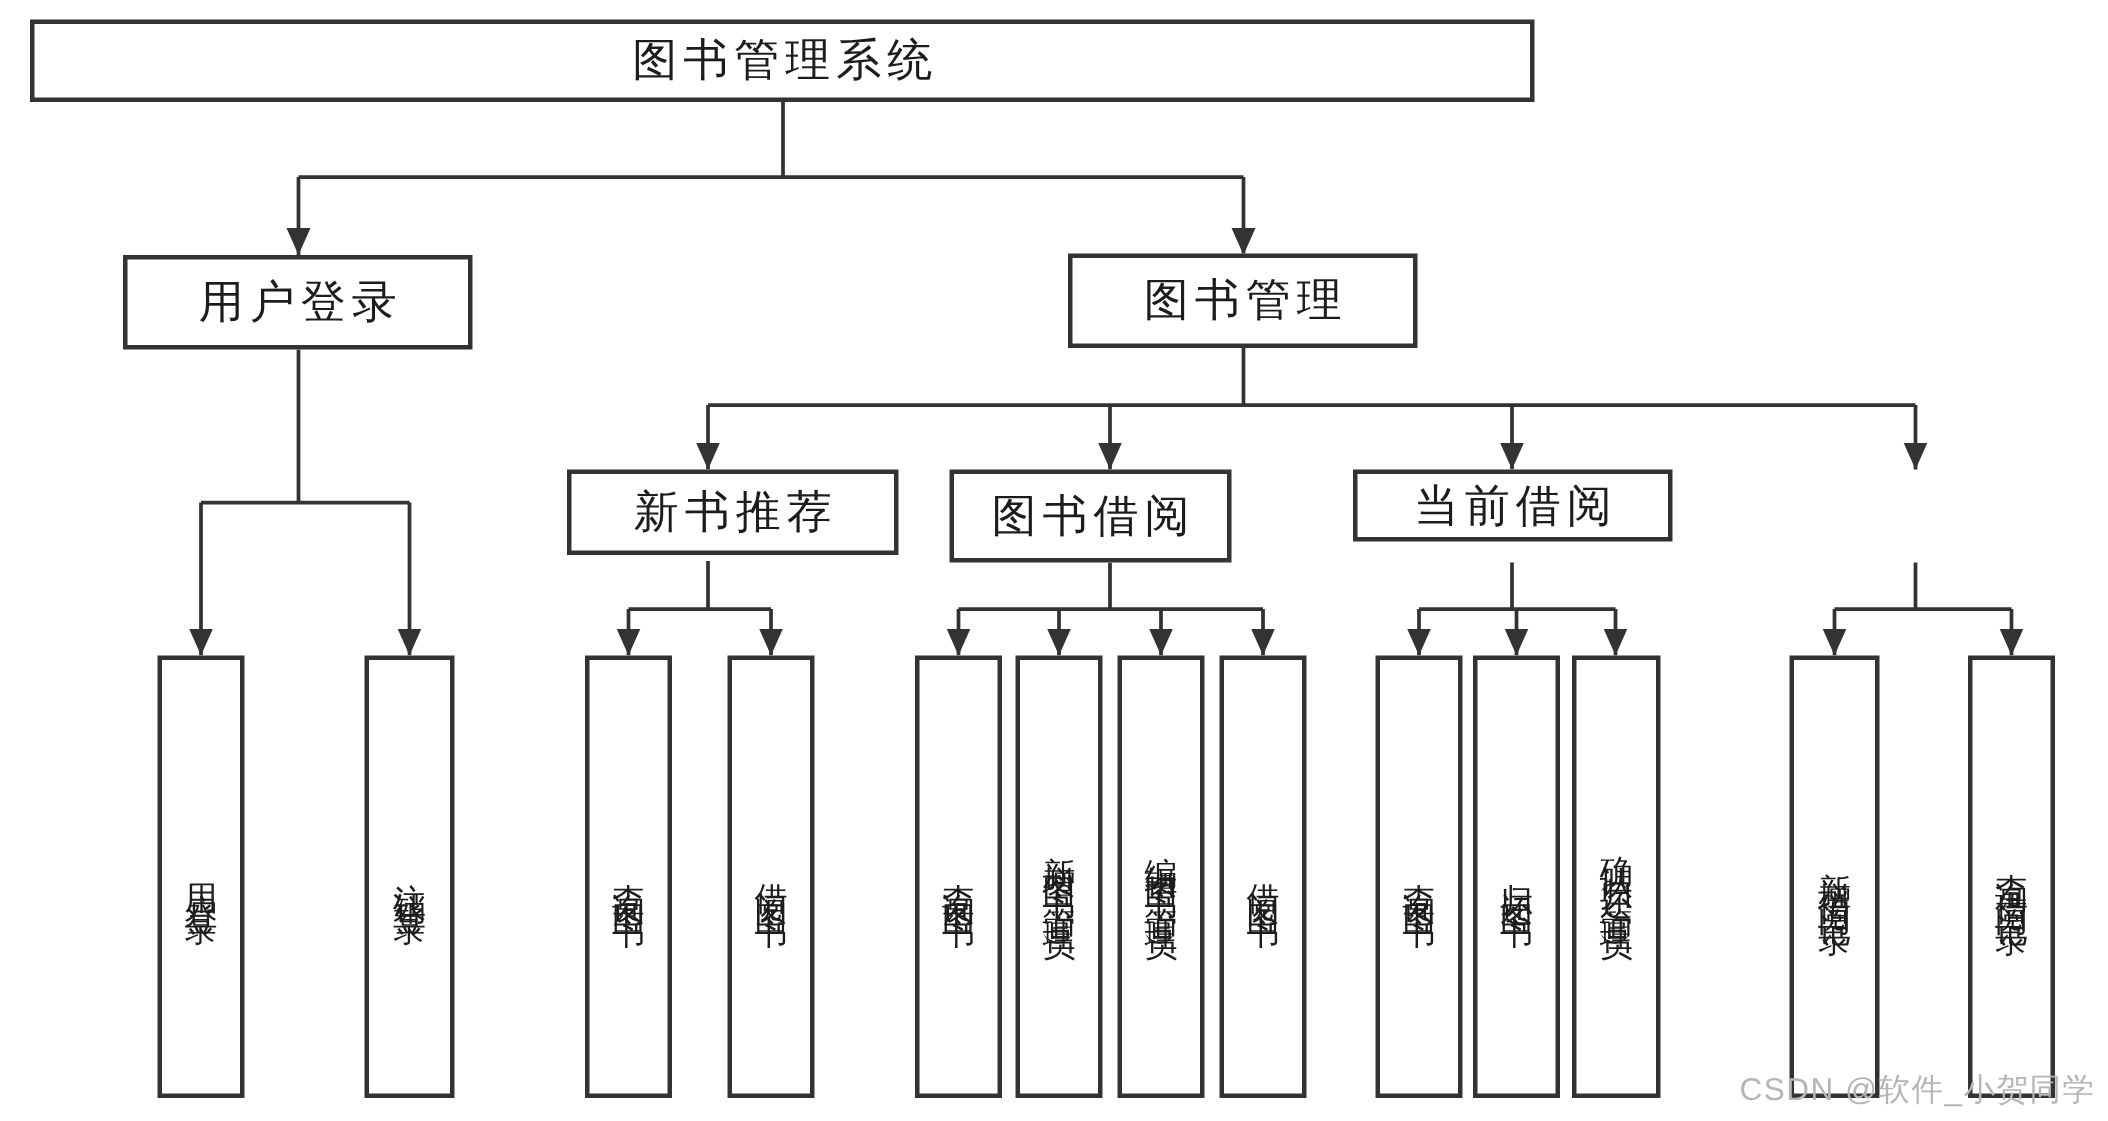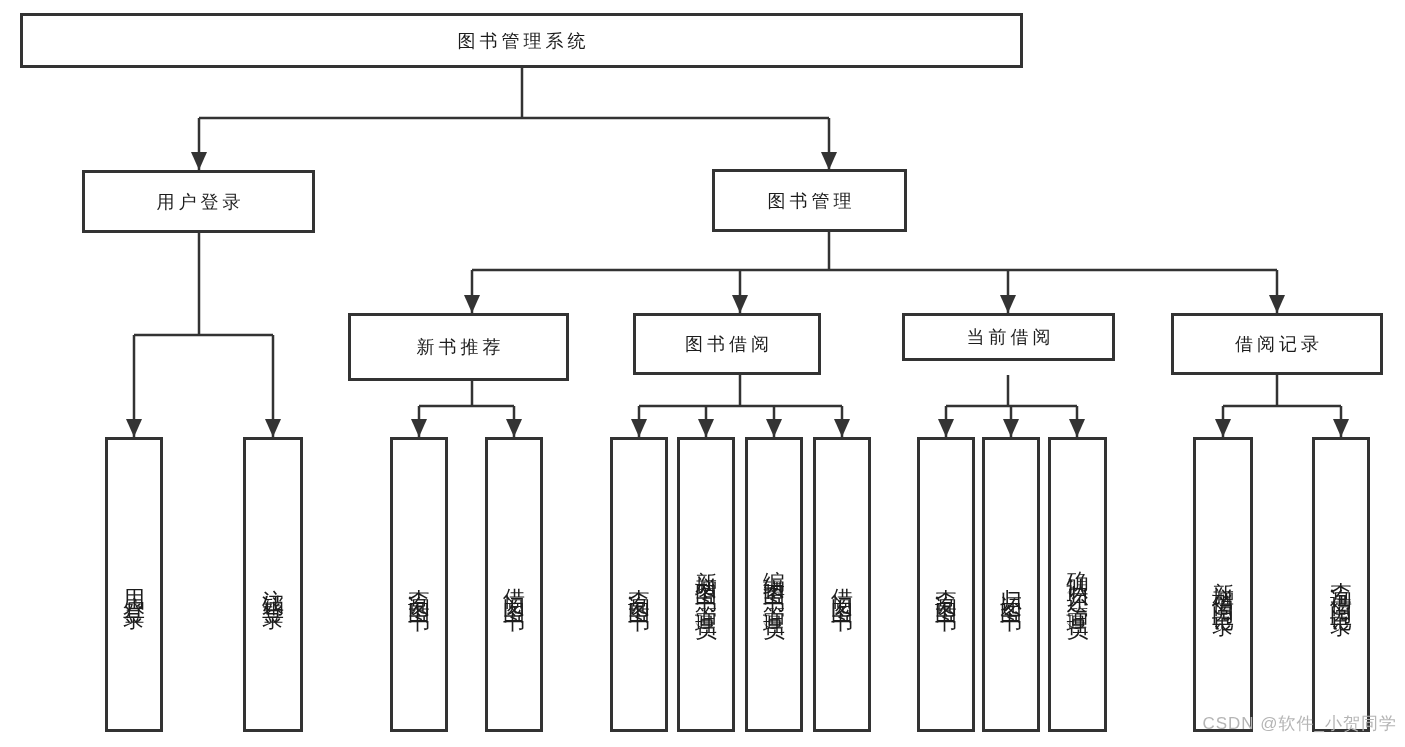--- a/index.html
+++ b/index.html
@@ -14,37 +14,37 @@
     font-family:"Liberation Sans","DejaVu Sans",sans-serif;
     position:relative;overflow:hidden;
   }
   .canvas{position:absolute;left:0;top:0;width:1405px;height:747px;}
   svg.connectors{position:absolute;left:0;top:0;width:1405px;height:747px;}
   svg.connectors path{stroke:var(--line);stroke-width:2.5;fill:none;}
   svg.connectors marker path{fill:var(--line);stroke:none;}
   .box{
     position:absolute;background:#ffffff;border:3px solid var(--line);
     display:flex;align-items:center;justify-content:center;
-    color:var(--text);font-size:18px;letter-spacing:4px;
+    color:var(--text);font-size:30px;letter-spacing:4px;
     white-space:nowrap;z-index:2;
   }
   .box .lbl{text-indent:4px;}
   .leaf{
     font-size:22px;letter-spacing:0;
   }
   .leaf .lbl{
     writing-mode:vertical-rl;
     text-orientation:mixed;
     letter-spacing:7px;
     text-indent:0;
     line-height:1;
   }
   .watermark{
     position:absolute;right:8px;top:712px;
-    font-size:17px;letter-spacing:1px;
+    font-size:21px;letter-spacing:1px;
     color:var(--wm);z-index:3;text-align:center;
   }
 </style>
 </head>
 <body>
 
 <div class="canvas">
 
   <svg class="connectors" viewBox="0 0 1405 747" xmlns="http://www.w3.org/2000/svg">
     <defs>
@@ -94,35 +94,32 @@
     <path d="M1341,406 V437" marker-end="url(#arrow)"></path>
   </svg>
 
   <div class="box" style="left:20px;top:13px;width:1003px;height:55px">
     <span class="lbl">图书管理系统</span>
   </div>
 
   <div class="box" style="left:82px;top:170px;width:233px;height:63px">
     <span class="lbl">用户登录</span>
   </div>
-  <div class="box" style="left:712px;top:169px;width:195px;height:63px">
+  <div class="box" style="left:712px;top:169px;width:233px;height:63px">
     <span class="lbl">图书管理</span>
   </div>
 
-  <div class="box" style="left:348px;top:313px;width:221px;height:68px">
+  <div class="box" style="left:378px;top:313px;width:221px;height:57px">
     <span class="lbl">新书推荐</span>
   </div>
   <div class="box" style="left:633px;top:313px;width:188px;height:62px">
     <span class="lbl">图书借阅</span>
   </div>
   <div class="box" style="left:902px;top:313px;width:213px;height:48px">
     <span class="lbl">当前借阅</span>
-  </div>
-  <div class="box" style="left:1171px;top:313px;width:212px;height:62px">
-    <span class="lbl">借阅记录</span>
   </div>
 
   <div class="box leaf" style="left:105px;top:437px;width:58px;height:295px">
     <span class="lbl">用户登录</span>
   </div>
   <div class="box leaf" style="left:243px;top:437px;width:60px;height:295px">
     <span class="lbl">注销登录</span>
   </div>
 
   <div class="box leaf" style="left:390px;top:437px;width:58px;height:295px">

